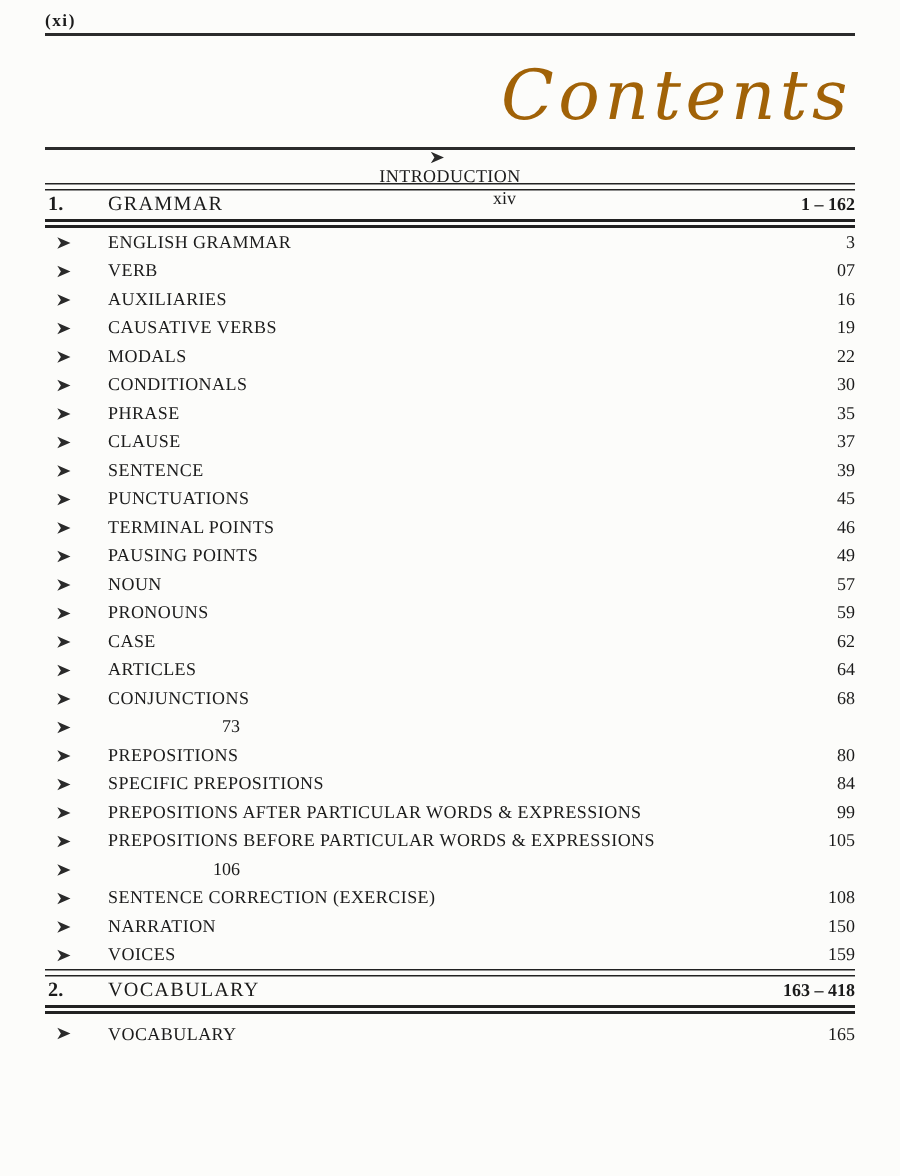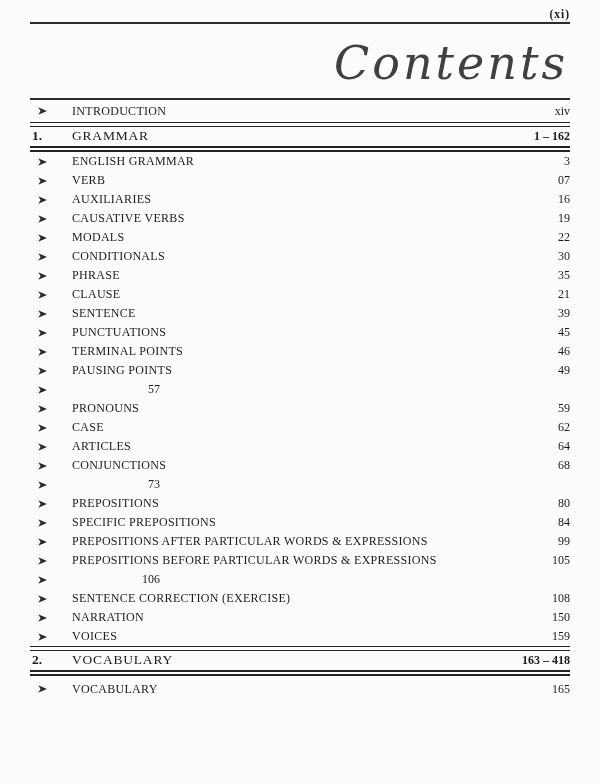--- a/index.html
+++ b/index.html
@@ -11,44 +11,44 @@
     position:relative;
     overflow:hidden;
   }
   .page{
     width:600px;height:784px;
     background:#fcfcfa;
     box-sizing:border-box;
     padding:8px 30px 0 30px;
   }
   .folio{
-    text-align:right;
+    text-align:left;
     font-size:11.5px;
     font-weight:bold;
     letter-spacing:1px;
   }
   .rule-top{
     border-bottom:2.5px solid #2b2b2b;
     margin-top:2px;
   }
   .contents-title{
     text-align:right;
     font-family:"DejaVu Serif", serif;
     font-style:italic;
     font-size:46px;
     line-height:1;
     padding:16px 2px 12px 0;
     letter-spacing:3px;
-    color:#404040;
+    color:#a16207;
   }
   .table-top-rule{
     border-bottom:2px solid #2b2b2b;
   }
   .row{display:flex;align-items:center;}
-  .row.intro{height:22px;}
+  .row.intro{height:22px;flex-direction:column;}
   .row.entry{height:19px;}
   .row.section{height:19px;}
   .row.last-entry{height:26px;}
   .cell-bullet{
     width:42px;
     display:flex;align-items:center;
     padding-left:7px;
     box-sizing:border-box;
     flex:none;
   }
@@ -186,21 +186,21 @@
         <span class="cell-label">PHRASE</span>
         <span class="cell-page">35</span>
       </div>
       <div class="row entry">
         <span class="cell-bullet">
           <svg class="bullet-svg" width="11" height="10" viewBox="0 0 11 10">
             <path d="M1.2 1.2 L10 5 L1.2 8.8 L3.6 5 Z" fill="#2a2a2a"></path>
           </svg>
         </span>
         <span class="cell-label">CLAUSE</span>
-        <span class="cell-page">21</span>
+        <span class="cell-page">37</span>
       </div>
       <div class="row entry">
         <span class="cell-bullet">
           <svg class="bullet-svg" width="11" height="10" viewBox="0 0 11 10">
             <path d="M1.2 1.2 L10 5 L1.2 8.8 L3.6 5 Z" fill="#2a2a2a"></path>
           </svg>
         </span>
         <span class="cell-label">SENTENCE</span>
         <span class="cell-page">39</span>
       </div>
@@ -230,20 +230,21 @@
         </span>
         <span class="cell-label">PAUSING POINTS</span>
         <span class="cell-page">49</span>
       </div>
       <div class="row entry">
         <span class="cell-bullet">
           <svg class="bullet-svg" width="11" height="10" viewBox="0 0 11 10">
             <path d="M1.2 1.2 L10 5 L1.2 8.8 L3.6 5 Z" fill="#2a2a2a"></path>
           </svg>
         </span>
+        <span class="cell-label">NOUN</span>
         <span class="cell-page">57</span>
       </div>
       <div class="row entry">
         <span class="cell-bullet">
           <svg class="bullet-svg" width="11" height="10" viewBox="0 0 11 10">
             <path d="M1.2 1.2 L10 5 L1.2 8.8 L3.6 5 Z" fill="#2a2a2a"></path>
           </svg>
         </span>
         <span class="cell-label">PRONOUNS</span>
         <span class="cell-page">59</span>

